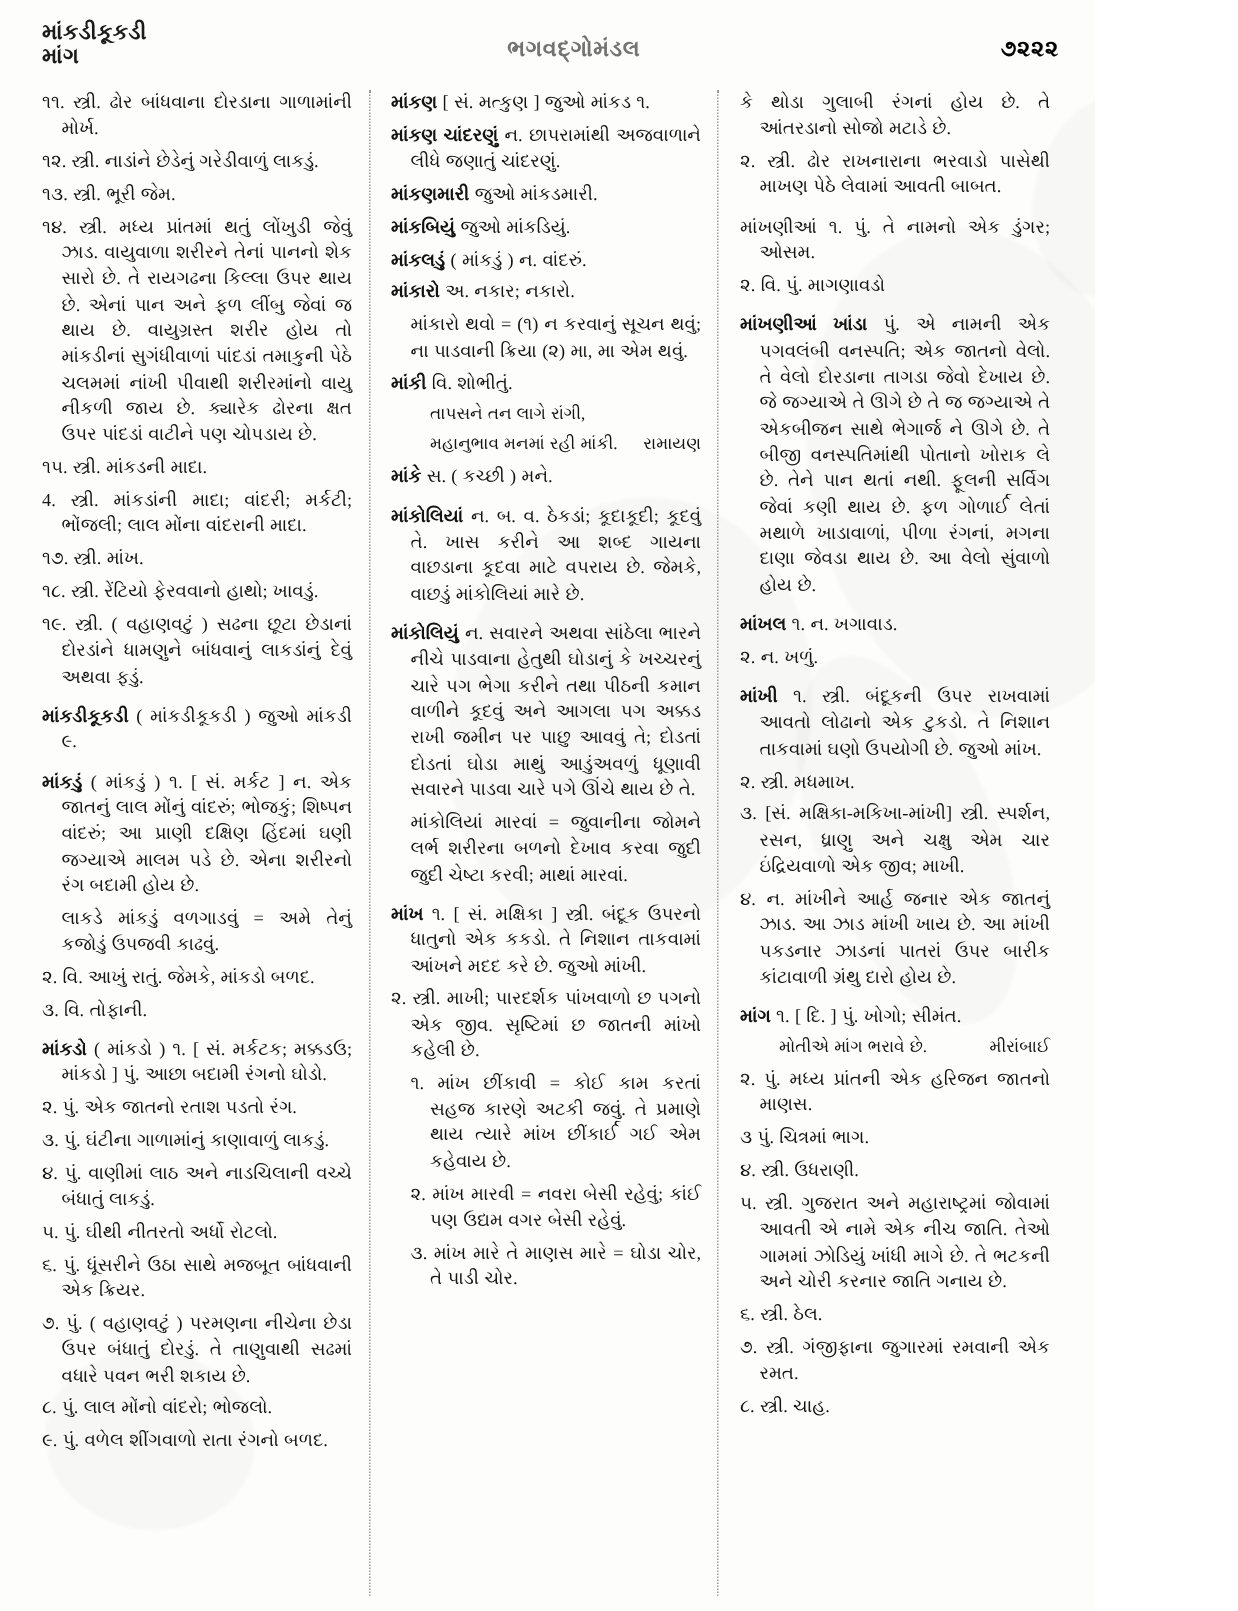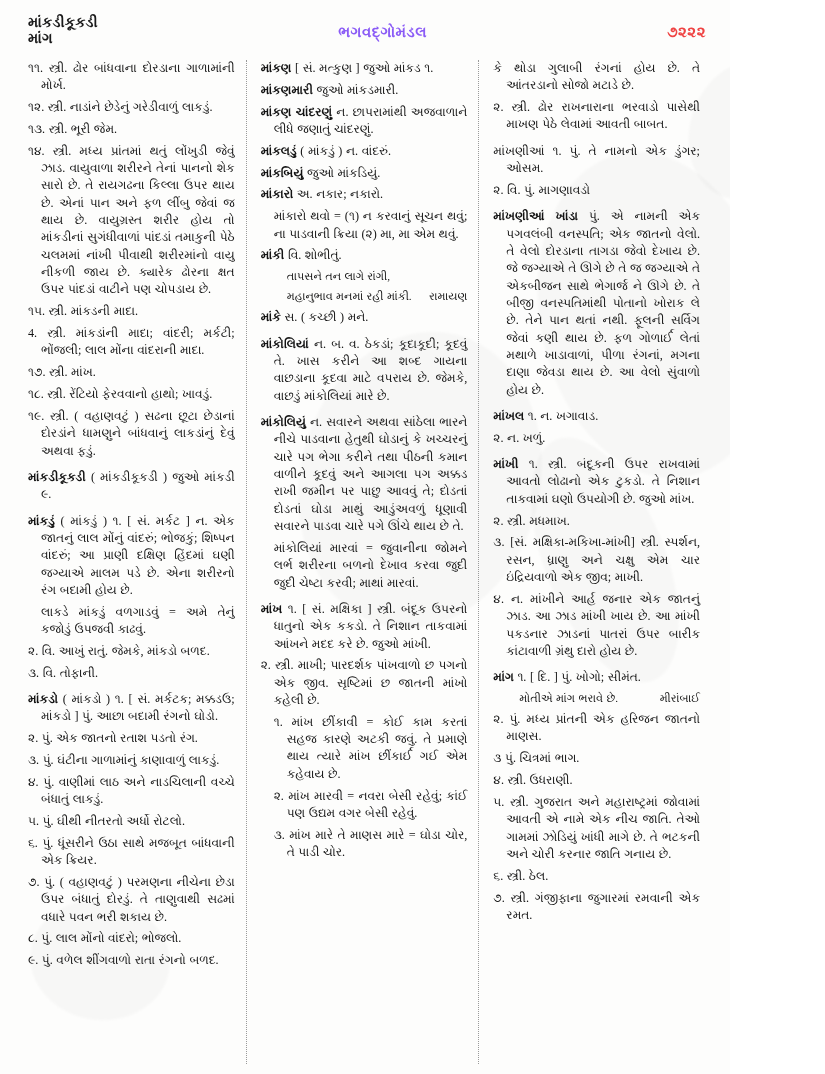--- a/index.html
+++ b/index.html
@@ -51,28 +51,28 @@
   }
   .head-left .hl-line {
     font-size: 14.5px;
     font-weight: bold;
     letter-spacing: 0.2px;
     color: #1a1a1a;
   }
   .head-center {
     font-size: 15px;
     font-weight: bold;
-    color: #8b5cf6;
+    color: #737373;
     margin-top: 10px;
     letter-spacing: 0.4px;
   }
   .head-right {
     font-size: 15px;
     font-weight: bold;
-    color: #ef4444;
+    color: #000000;
     margin-top: 10px;
     letter-spacing: 0.5px;
   }
 
   
   .columns {
     position: absolute;
     left: 24px;
     right: 18px;
     top: 60px;
@@ -178,24 +178,24 @@
         <p class="entry hang">૪. પું. વાણીમાં લાઠ અને નાડચિલાની વચ્ચે બંધાતું લાકડું.</p>
         <p class="entry hang">૫. પું. ઘીથી નીતરતો અર્ધો રોટલો.</p>
         <p class="entry hang">૬. પું. ધૂંસરીને ઉઠા સાથે મજબૂત બાંધવાની એક ક્રિયર.</p>
         <p class="entry hang">૭. પું. ( વહાણવટું ) પરમણના નીચેના છેડા ઉપર બંધાતું દોરડું. તે તાણુવાથી સઢમાં વધારે પવન ભરી શકાય છે.</p>
         <p class="entry hang">૮. પું. લાલ મોંનો વાંદરો; ભોજલો.</p>
         <p class="entry hang">૯. પું. વળેલ શીંગવાળો રાતા રંગનો બળદ.</p>
       </div>
     <div class="col" id="col-1">
       <div class="col-rule"></div>
     <p class="entry hang"><span class="headword">માંકણ</span> [ સં. મત્કુણ ] જુઓ માંકડ ૧.</p>
+        <p class="entry hang"><span class="headword">માંકણ ચાંદરણું</span> ન. છાપરામાંથી અજવાળાને લીધે જણાતું ચાંદરણું.</p>
         <p class="entry hang"><span class="headword">માંકણમારી</span> જુઓ માંકડમારી.</p>
-        <p class="entry hang"><span class="headword">માંકણ ચાંદરણું</span> ન. છાપરામાંથી અજવાળાને લીધે જણાતું ચાંદરણું.</p>
+        <p class="entry hang"><span class="headword">માંકબિયું</span> જુઓ માંકડિયું.</p>
         <p class="entry hang"><span class="headword">માંકલડું</span> ( માંકડું ) ન. વાંદરું.</p>
-        <p class="entry hang"><span class="headword">માંકબિયું</span> જુઓ માંકડિયું.</p>
         <p class="entry hang"><span class="headword">માંકારો</span> અ. નકાર; નકારો.</p>
         <p class="entry sub">માંકારો થવો = (૧) ન કરવાનું સૂચન થવું; ના પાડવાની ક્રિયા (૨) મા, મા એમ થવું.</p>
         <p class="entry hang"><span class="headword">માંકી</span> વિ. શોભીતું.</p>
         <p class="entry quote">તાપસને તન લાગે રાંગી,</p>
         <p class="entry quote"><span class="src">રામાયણ</span>મહાનુભાવ મનમાં રહી માંકી.</p>
         <p class="entry hang"><span class="headword">માંકે</span> સ. ( કચ્છી ) મને.</p>
         <p class="entry hang lead-gap"><span class="headword">માંકોલિયાં</span> ન. બ. વ. ઠેકડાં; કૂદાકૂદી; કૂદવું તે. ખાસ કરીને આ શબ્દ ગાયના વાછડાના કૂદવા માટે વપરાય છે. જેમકે, વાછડું માંકોલિયાં મારે છે.</p>
         <p class="entry hang lead-gap"><span class="headword">માંકોલિયું</span> ન. સવારને અથવા સાંઠેલા ભારને નીચે પાડવાના હેતુથી ઘોડાનું કે ખચ્ચરનું ચારે પગ ભેગા કરીને તથા પીઠની કમાન વાળીને કૂદવું અને આગલા પગ અક્કડ રાખી જમીન પર પાછુ આવવું તે; દોડતાં દોડતાં ઘોડા માથું આડુંઅવળું ધૂણાવી સવારને પાડવા ચારે પગે ઊંચે થાય છે તે.</p>
         <p class="entry sub">માંકોલિયાં મારવાં = જુવાનીના જોમને લર્ભ શરીરના બળનો દેખાવ કરવા જુદી જુદી ચેષ્ટા કરવી; માથાં મારવાં.</p>
         <p class="entry hang lead-gap"><span class="headword">માંખ</span> ૧. [ સં. મક્ષિકા ] સ્ત્રી. બંદૂક ઉપરનો ધાતુનો એક કકડો. તે નિશાન તાકવામાં આંખને મદદ કરે છે. જુઓ માંખી.</p>
@@ -217,16 +217,17 @@
         <p class="entry hang">૩. [સં. મક્ષિકા-મકિખા-માંખી] સ્ત્રી. સ્પર્શન, રસન, ધ્રાણુ અને ચક્ષુ એમ ચાર ઇંદ્રિયવાળો એક જીવ; માખી.</p>
         <p class="entry hang">૪. ન. માંખીને આર્હ જનાર એક જાતનું ઝાડ. આ ઝાડ માંખી ખાય છે. આ માંખી પકડનાર ઝાડનાં પાતરાં ઉપર બારીક કાંટાવાળી ગ્રંથુ દારો હોય છે.</p>
         <p class="entry hang lead-gap"><span class="headword">માંગ</span> ૧. [ દિ. ] પું. ખોગો; સીમંત.</p>
         <p class="entry quote"><span class="src">મીરાંબાઈ</span>મોતીએ માંગ ભરાવે છે.</p>
         <p class="entry hang">૨. પું. મધ્ય પ્રાંતની એક હરિજન જાતનો માણસ.</p>
         <p class="entry hang">૩ પું. ચિત્રમાં ભાગ.</p>
         <p class="entry hang">૪. સ્ત્રી. ઉધરાણી.</p>
         <p class="entry hang">૫. સ્ત્રી. ગુજરાત અને મહારાષ્ટ્રમાં જોવામાં આવતી એ નામે એક નીચ જાતિ. તેઓ ગામમાં ઝોડિયું ખાંધી માગે છે. તે ભટકની અને ચોરી કરનાર જાતિ ગનાય છે.</p>
         <p class="entry hang">૬. સ્ત્રી. ઠેલ.</p>
         <p class="entry hang">૭. સ્ત્રી. ગંજીફાના જુગારમાં રમવાની એક રમત.</p>
+        <p class="entry hang">૮. સ્ત્રી. ચાહ.</p>
       </div>
   </div>
 
 </div>
 
 </body></html>

